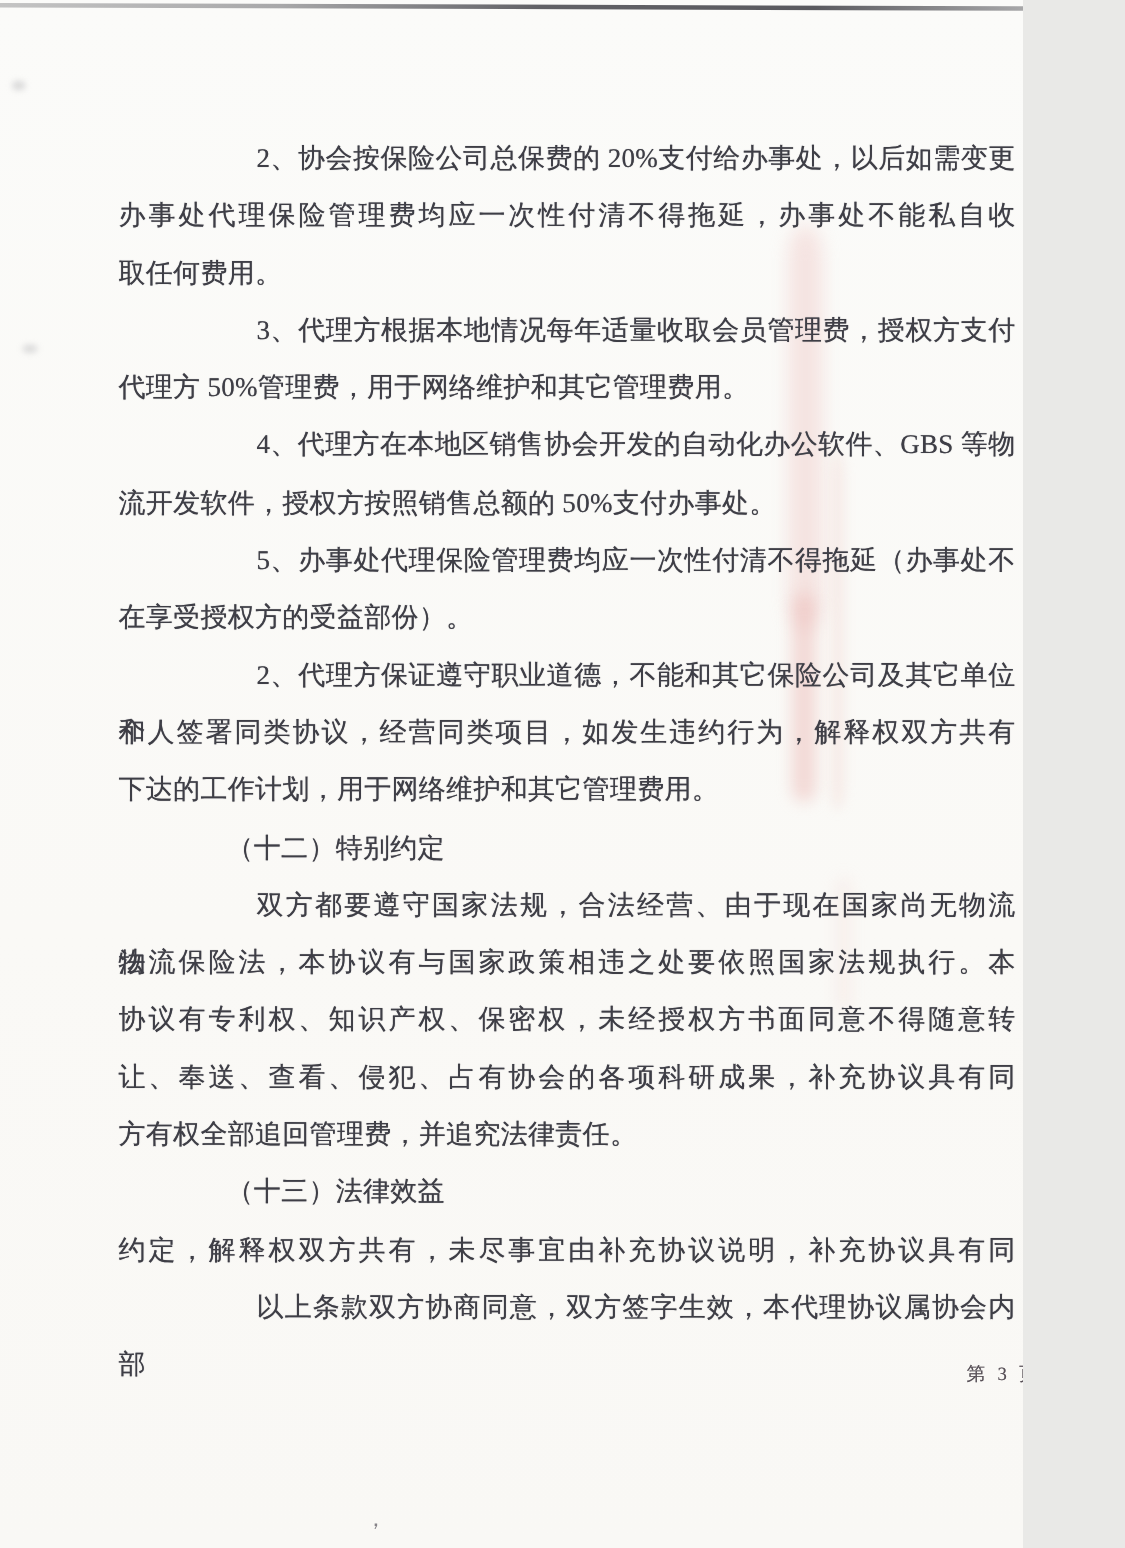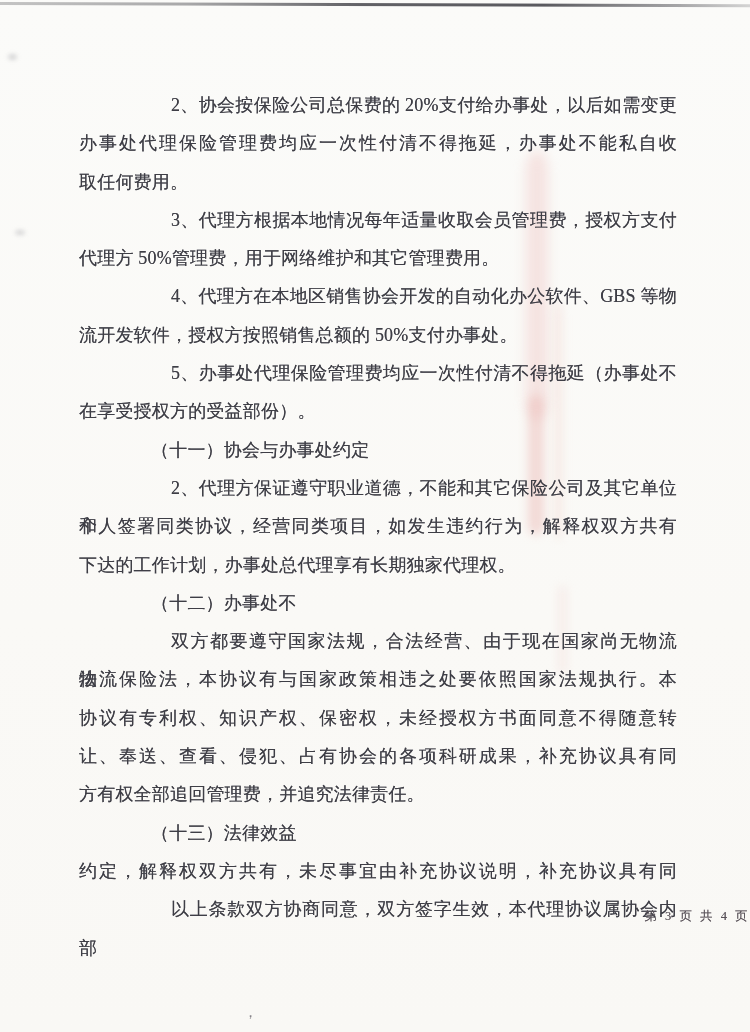--- a/index.html
+++ b/index.html
@@ -3,21 +3,21 @@
 <meta charset="utf-8">
 <style>
   html, body { margin: 0; padding: 0; }
   body {
     width: 750px; height: 1032px;
     background: #e9e9e7;
     font-family: "Liberation Serif", "DejaVu Serif", serif;
   }
   .page {
     position: relative;
-    width: 750px; height: 1032px;
+    width: 682px; height: 1032px;
     background: linear-gradient(180deg, #fbfbf9 0%, #faf9f6 60%, #f9f8f5 100%);
     overflow: hidden;
   }
   
   .scan-top-line {
     position: absolute;
     left: -4px; top: 2px;
     width: 760px; height: 3px;
     transform: rotate(0.18deg);
     transform-origin: left center;
@@ -99,25 +99,24 @@
   <div class="content">
     <div class="ln ln-first ln-fill">2、协会按保险公司总保费的 20%支付给办事处，以后如需变更</div>
     <div class="ln ln-cont ln-fill">办事处代理保险管理费均应一次性付清不得拖延，办事处不能私自收</div>
     <div class="ln ln-cont">取任何费用。</div>
     <div class="ln ln-first ln-fill">3、代理方根据本地情况每年适量收取会员管理费，授权方支付</div>
     <div class="ln ln-cont">代理方 50%管理费，用于网络维护和其它管理费用。</div>
     <div class="ln ln-first ln-fill">4、代理方在本地区销售协会开发的自动化办公软件、GBS 等物</div>
     <div class="ln ln-cont">流开发软件，授权方按照销售总额的 50%支付办事处。</div>
     <div class="ln ln-first ln-fill">5、办事处代理保险管理费均应一次性付清不得拖延（办事处不</div>
     <div class="ln ln-cont">在享受授权方的受益部份）。</div>
-    <div class="ln ln-heading">（十一）协会与办事处约定</div>
     <div class="ln ln-first ln-fill">2、代理方保证遵守职业道德，不能和其它保险公司及其它单位和</div>
     <div class="ln ln-cont ln-fill">个人签署同类协议，经营同类项目，如发生违约行为，解释权双方共有</div>
-    <div class="ln ln-cont">下达的工作计划，办事处总代理享有长期独家代理权。</div>
-    <div class="ln ln-heading">（十二）办事处不</div>
+    <div class="ln ln-cont">下达的工作计划，用于网络维护和其它管理费用。</div>
+    <div class="ln ln-heading">（十二）特别约定</div>
     <div class="ln ln-first ln-fill">双方都要遵守国家法规，合法经营、由于现在国家尚无物流法、</div>
     <div class="ln ln-cont ln-fill">物流保险法，本协议有与国家政策相违之处要依照国家法规执行。本</div>
     <div class="ln ln-cont ln-fill">协议有专利权、知识产权、保密权，未经授权方书面同意不得随意转</div>
     <div class="ln ln-cont ln-fill">让、奉送、查看、侵犯、占有协会的各项科研成果，补充协议具有同</div>
     <div class="ln ln-cont">方有权全部追回管理费，并追究法律责任。</div>
     <div class="ln ln-heading">（十三）法律效益</div>
     <div class="ln ln-cont ln-fill">约定，解释权双方共有，未尽事宜由补充协议说明，补充协议具有同</div>
     <div class="ln ln-first ln-fill">以上条款双方协商同意，双方签字生效，本代理协议属协会内部</div>
   </div>
 

